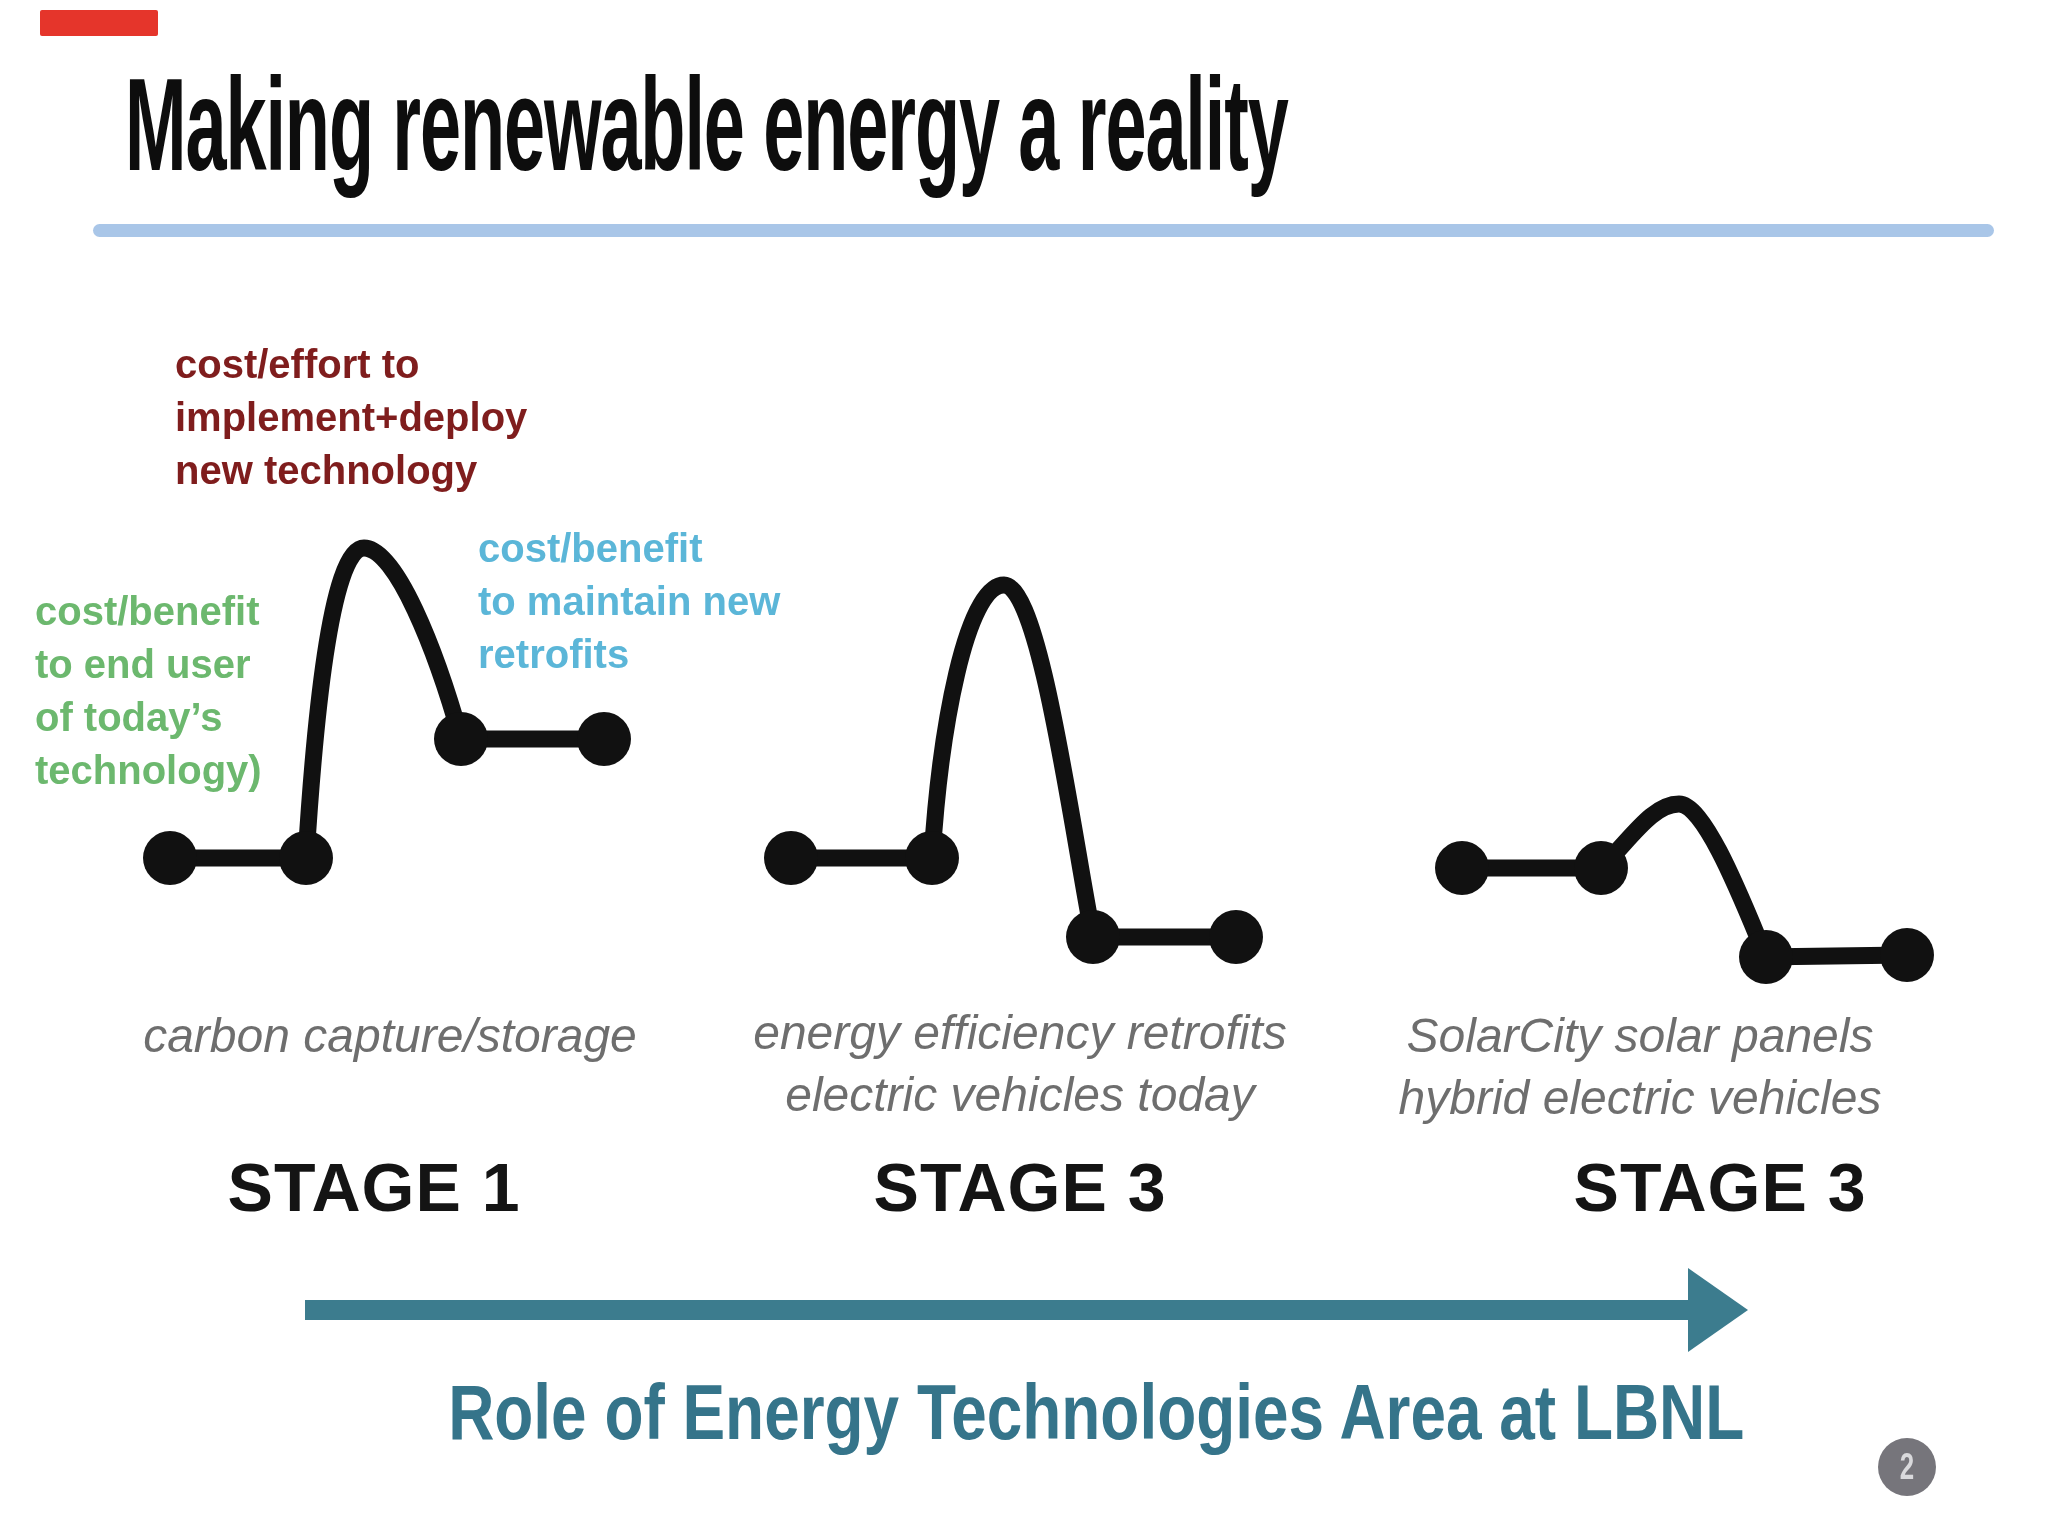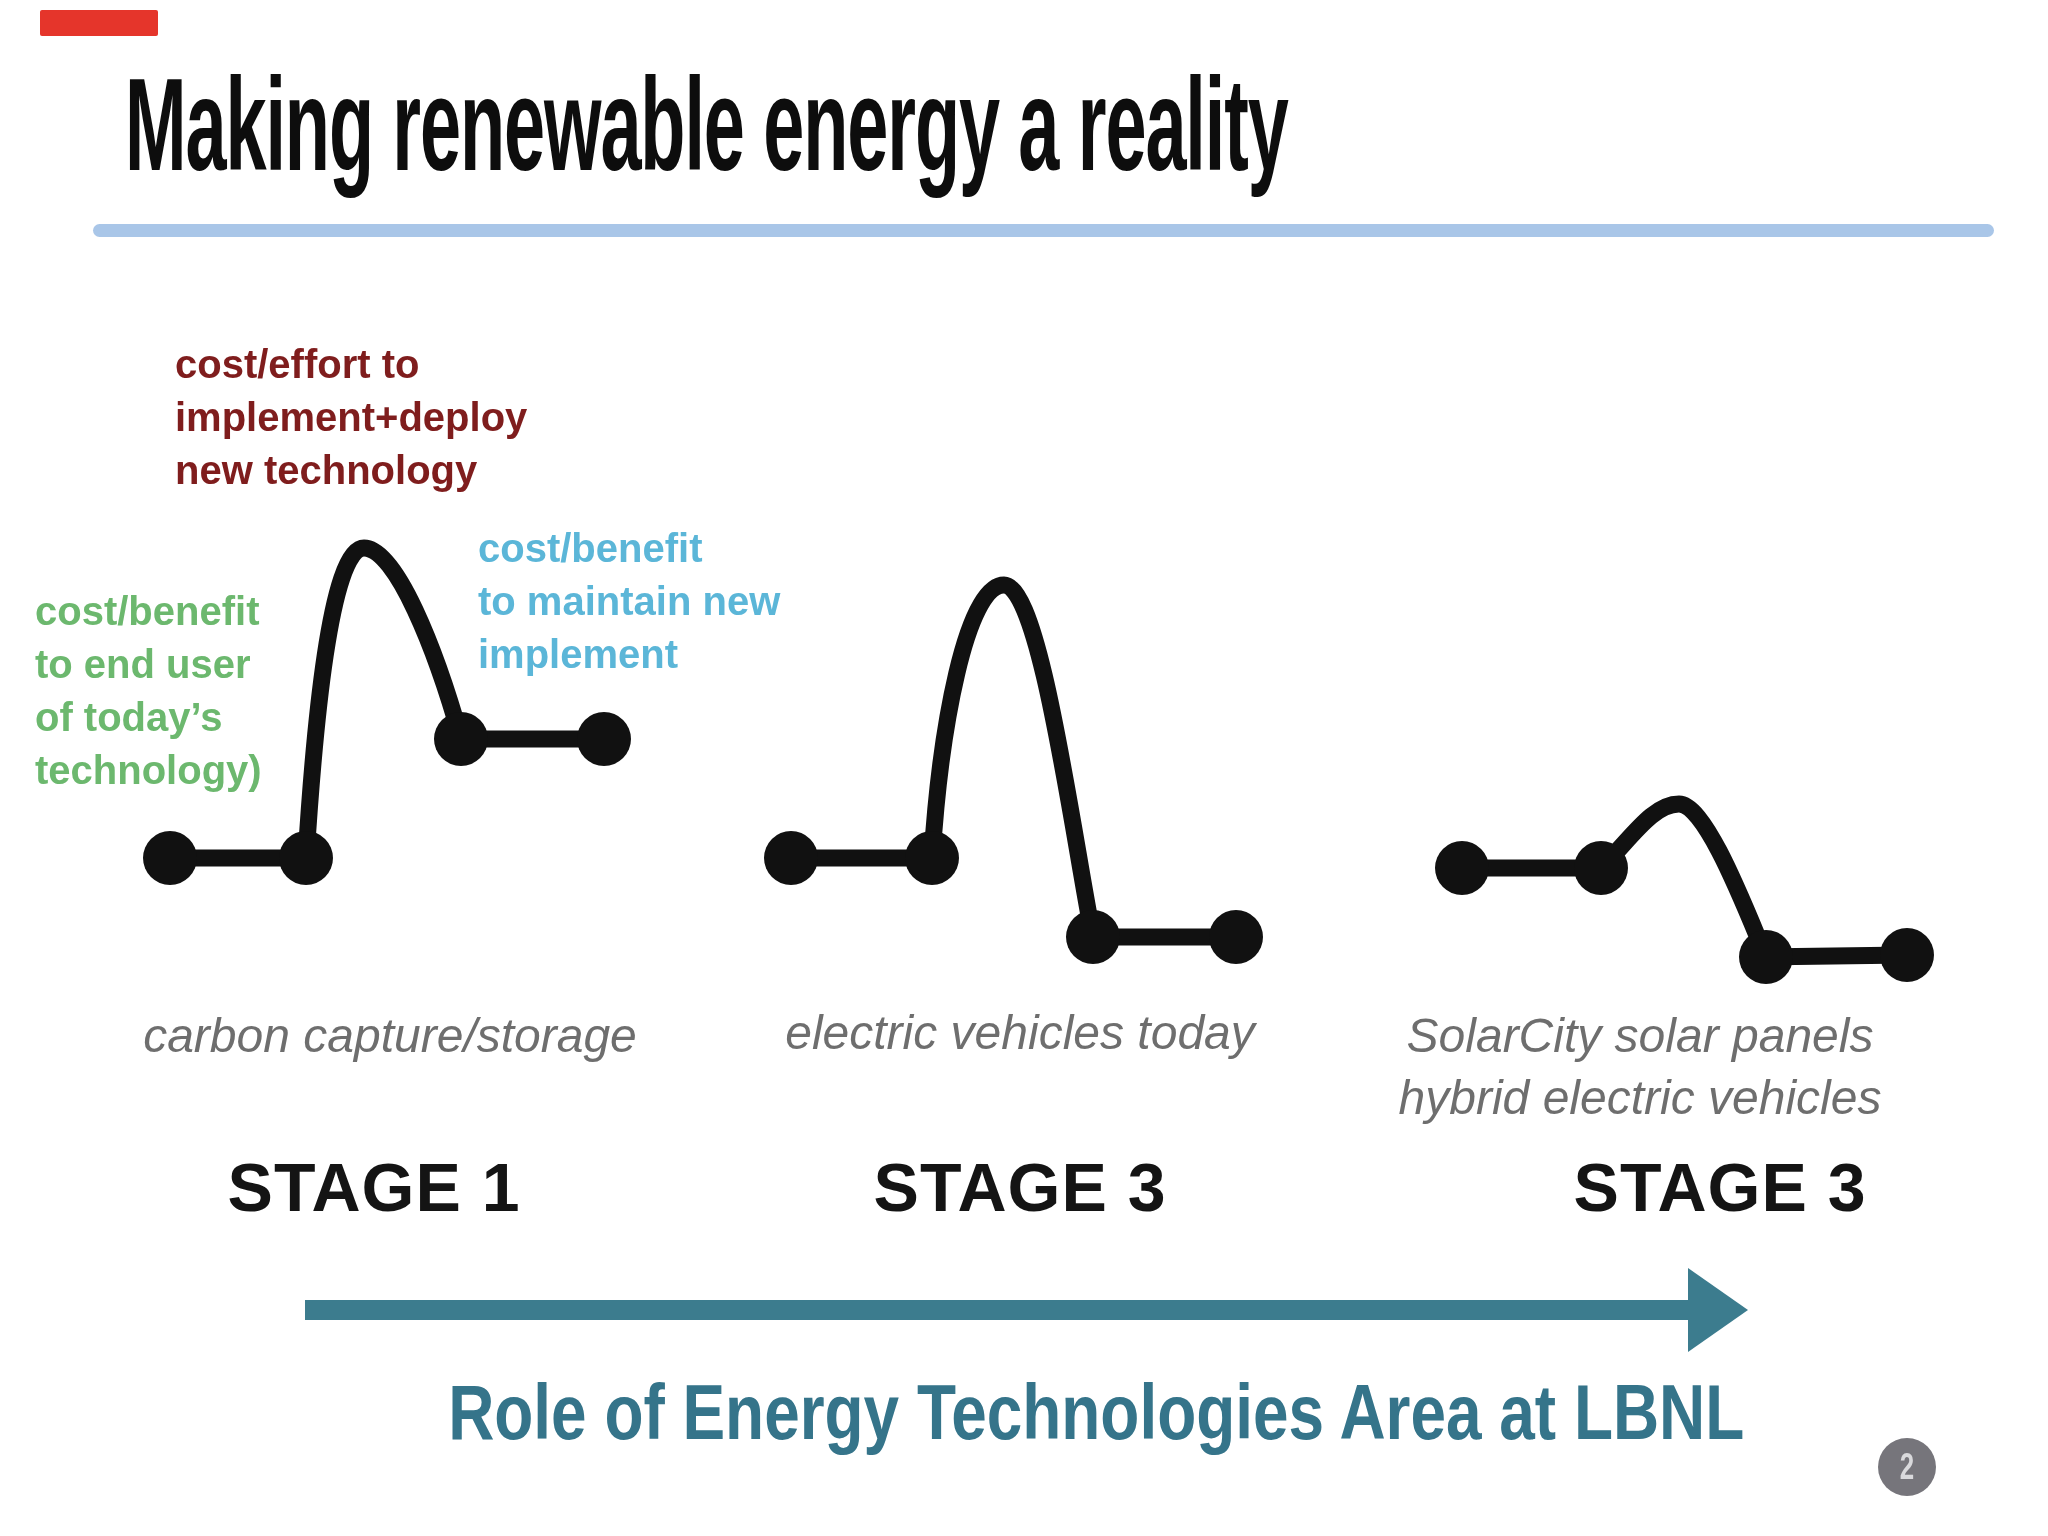--- a/index.html
+++ b/index.html
@@ -106,21 +106,21 @@
   <div id="ann-green" class="abs annotation">
     <div>cost/benefit</div>
     <div>to end user</div>
     <div>of today’s</div>
     <div>technology)</div>
   </div>
 
   <div id="ann-blue" class="abs annotation">
     <div>cost/benefit</div>
     <div>to maintain new</div>
-    <div>implement</div>
+    <div>retrofits</div>
   </div>
 
   <svg id="curve-1" class="abs curve" style="left:130px;top:500px;" width="520" height="410" viewBox="0 0 520 410">
     <path d="M40,358 H176 C184,230 200,48 234,48 C266,48 306,150 331,239 H474"></path>
     <circle cx="40" cy="358" r="27"></circle>
     <circle cx="176" cy="358" r="27"></circle>
     <circle cx="331" cy="239" r="27"></circle>
     <circle cx="474" cy="239" r="27"></circle>
   </svg>
 
@@ -137,20 +137,21 @@
     <circle cx="32" cy="108" r="27"></circle>
     <circle cx="171" cy="108" r="27"></circle>
     <circle cx="336" cy="197" r="27"></circle>
     <circle cx="477" cy="195" r="27"></circle>
   </svg>
 
   <div id="caption-1" class="abs caption">
     <div>carbon capture/storage</div>
   </div>
   <div id="caption-2" class="abs caption">
+    <div>energy efficiency retrofits</div>
     <div>electric vehicles today</div>
   </div>
   <div id="caption-3" class="abs caption">
     <div>SolarCity solar panels</div>
     <div>hybrid electric vehicles</div>
   </div>
 
   <div id="stage-label-1" class="abs stage-label">STAGE 1</div>
   <div id="stage-label-2" class="abs stage-label">STAGE 3</div>
   <div id="stage-label-3" class="abs stage-label">STAGE 3</div>

